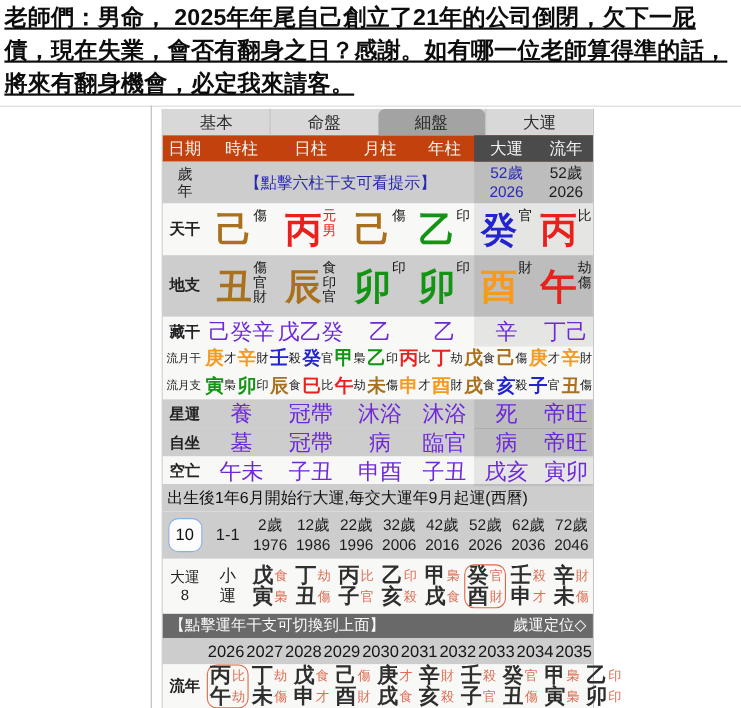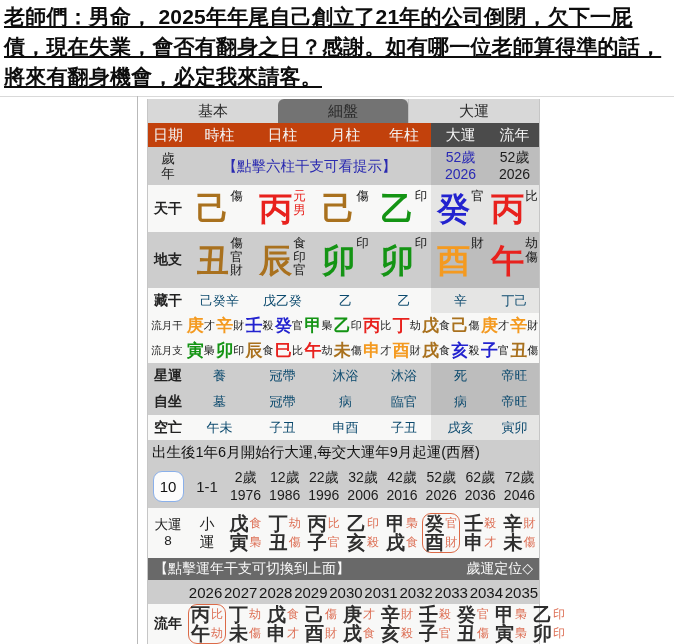--- a/index.html
+++ b/index.html
@@ -27,21 +27,21 @@
   .white{background:#f8f8f7;}
   .grid7{display:grid;grid-template-columns:40px 63px 63px 63px 54px 59px 1fr;}
   .gridAges{display:grid;grid-template-columns:40px 38px repeat(8,1fr);}
   .gridTen{display:grid;grid-template-columns:40px repeat(10,1fr);}
   .cellc{display:flex;align-items:center;justify-content:center;}
   .rc{background:rgba(0,0,0,0.075);}
   
   .r-tab{height:24px;background:#d8d8d8;display:flex;}
   .tab{flex:1;display:flex;align-items:center;justify-content:center;font-size:15px;color:#2a2a2a;border-left:1px solid #c2c2c2;cursor:pointer;}
   .tab:first-child{border-left:none;}
-  .tab.sel{background:#737373;border-radius:6px 6px 0 0;border-left:none;}
+  .tab.sel{background:#a3a3a3;border-radius:6px 6px 0 0;border-left:none;}
   
   .r-hdr{height:24px;background:#c2410c;}
   .hcell{display:flex;align-items:center;justify-content:center;color:#f3f3f3;font-size:15px;}
   .hdk{background:#4b4b4b;}
   
   .r-age{height:38px;}
   .agelbl{display:flex;flex-direction:column;align-items:center;justify-content:center;font-size:13.5px;line-height:15px;color:#222;}
   .hintcell{grid-column:2/6;display:flex;align-items:center;justify-content:center;font-size:14.5px;color:#2a2ab0;}
   .ageval{display:flex;flex-direction:column;align-items:center;justify-content:center;font-size:14px;line-height:17px;}
   .ageval.blue{color:#2929b4;}
@@ -49,21 +49,21 @@
   .r-tg{height:47px;}
   .r-dz{height:56px;}
   .lbl{display:flex;align-items:center;justify-content:center;font-size:14px;color:#222;font-weight:bold;}
   .pcell{display:flex;align-items:center;justify-content:center;cursor:pointer;}
   .bigchar{font-size:33px;font-weight:bold;line-height:1;}
   .tagcol{display:flex;flex-direction:column;align-self:flex-start;padding-top:5px;margin-left:1px;font-size:12.5px;line-height:13.5px;color:#151515;}
   .redtag{color:#e8211d;}
   
   .r-cg,.r-kw{height:25px;}
   .r-xy,.r-zz{height:26px;}
-  .scell{display:flex;align-items:center;justify-content:center;font-size:13px;color:#0c4a6e;}
+  .scell{display:flex;align-items:center;justify-content:center;font-size:20px;color:#6d28d9;}
   
   .r-lm{height:25px;display:flex;align-items:center;}
   .lmlbl{width:38px;flex:none;font-size:10.5px;color:#222;text-align:center;}
   .lmpair{flex:1;display:flex;align-items:center;justify-content:center;}
   .lmchar{font-size:17px;font-weight:bold;line-height:1;}
   .lmtag{font-size:11px;color:#1a1a1a;}
   
   .r-note{height:25px;display:flex;align-items:center;padding-left:4px;font-size:14.5px;color:#111;box-sizing:border-box;}
   .r-switch{height:22px;background:#696969;color:#fafafa;display:flex;align-items:center;justify-content:space-between;padding:4px 6px;font-size:14px;box-sizing:border-box;}
   
@@ -89,20 +89,21 @@
 </head>
 <body>
 
 <div class="question">老師們：男命， 2025年年尾自己創立了21年的公司倒閉，欠下一屁債，現在失業，會否有翻身之日？感謝。如有哪一位老師算得準的話，將來有翻身機會，必定我來請客。</div>
 <div class="hline"></div>
 <div class="vline"></div>
 
 <div class="widget">
   <div class="r-tab" id="tabbar">
       <div class="tab">基本</div>
+      <div class="tab">命盤</div>
       <div class="tab sel">細盤</div>
       <div class="tab">大運</div>
     </div>
   <div class="row r-hdr grid7" id="hdrrow">
       <div class="hcell">日期</div>
       <div class="hcell">時柱</div>
       <div class="hcell">日柱</div>
       <div class="hcell">月柱</div>
       <div class="hcell">年柱</div>
       <div class="hcell hdk">大運</div>

